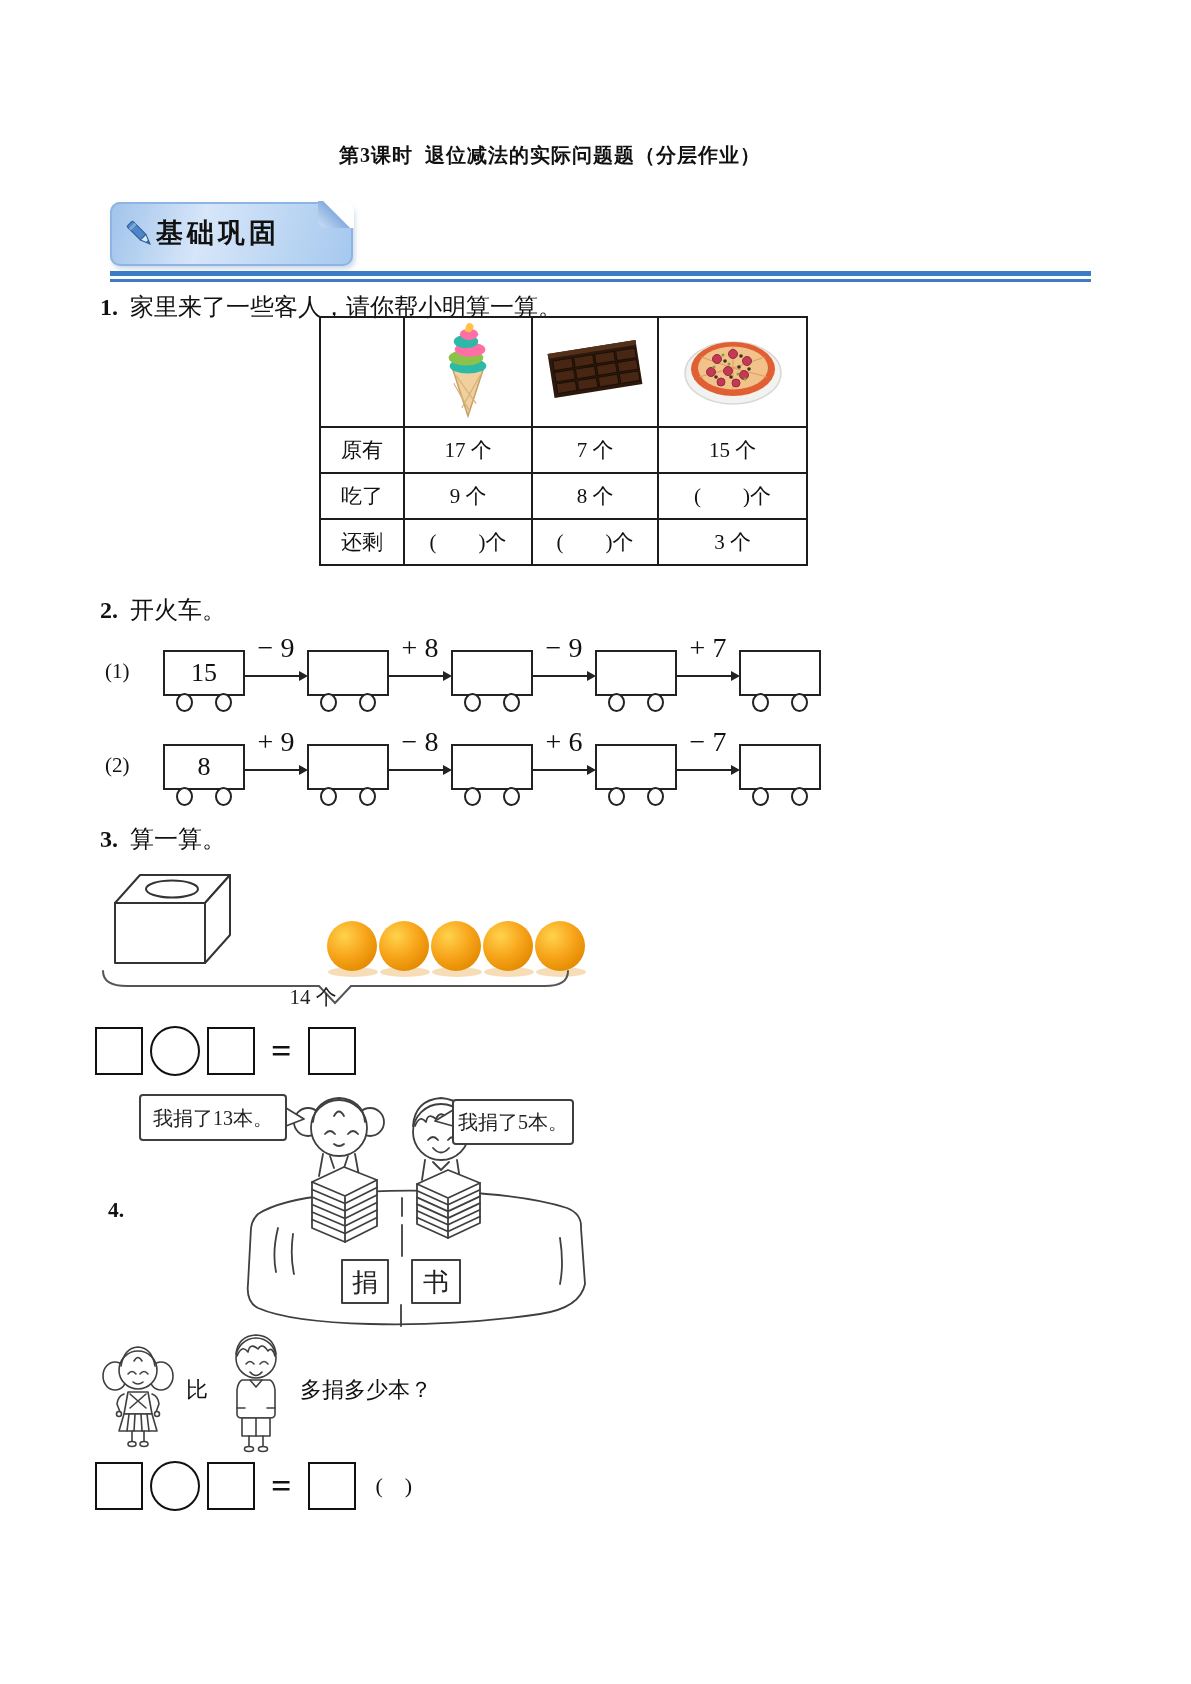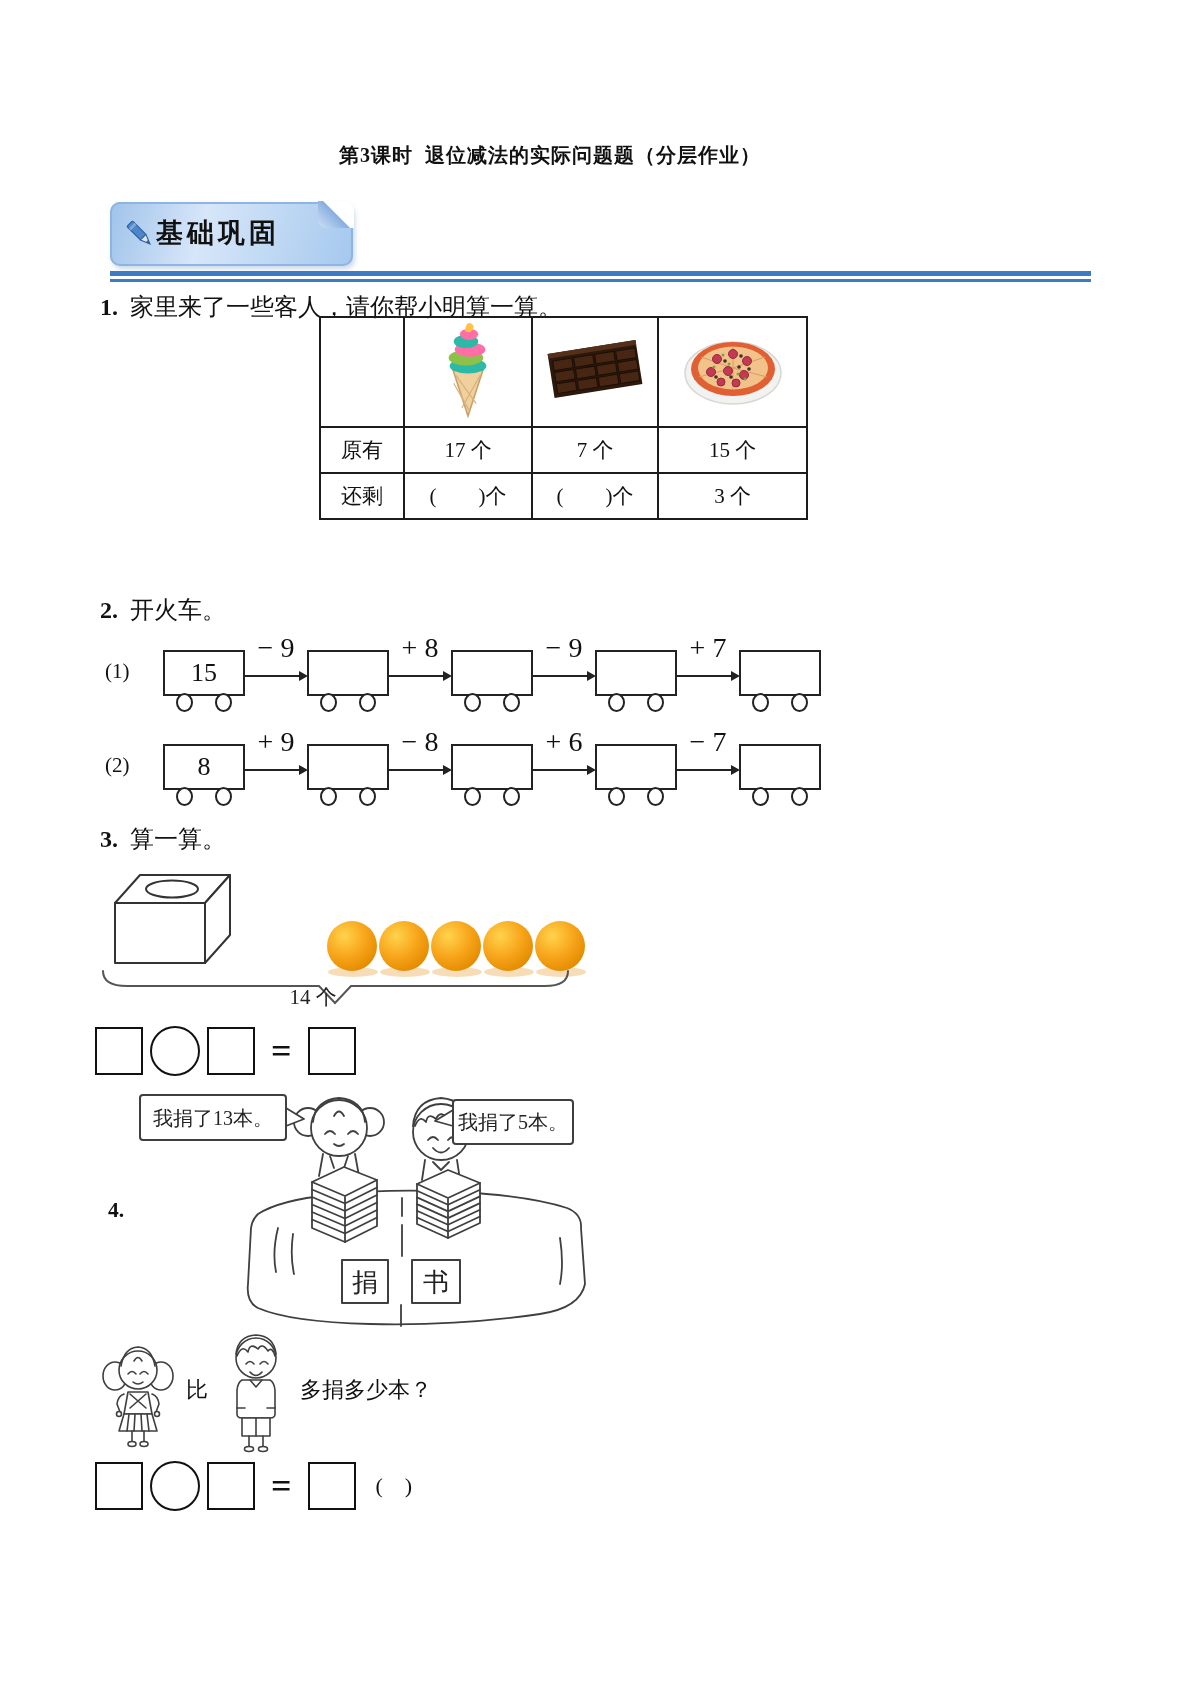--- a/index.html
+++ b/index.html
@@ -160,20 +160,26 @@
         </svg>
       </td>
     </tr>
     <tr class="datarow">
       <td>原有</td>
       <td class="ws-pre">17 个</td>
       <td class="ws-pre">7 个</td>
       <td class="ws-pre">15 个</td>
     </tr>
     <tr class="datarow">
+      <td>吃了</td>
+      <td class="ws-pre">9 个</td>
+      <td class="ws-pre">8 个</td>
+      <td class="ws-pre">(        )个</td>
+    </tr>
+    <tr class="datarow">
       <td>还剩</td>
       <td class="ws-pre">(        )个</td>
       <td class="ws-pre">(        )个</td>
       <td class="ws-pre">3 个</td>
     </tr>
     </tbody>
   </table>
 
   <div class="qtext" style="top:594px"><b class="qnum">2.</b><span>开火车。</span></div>
 

